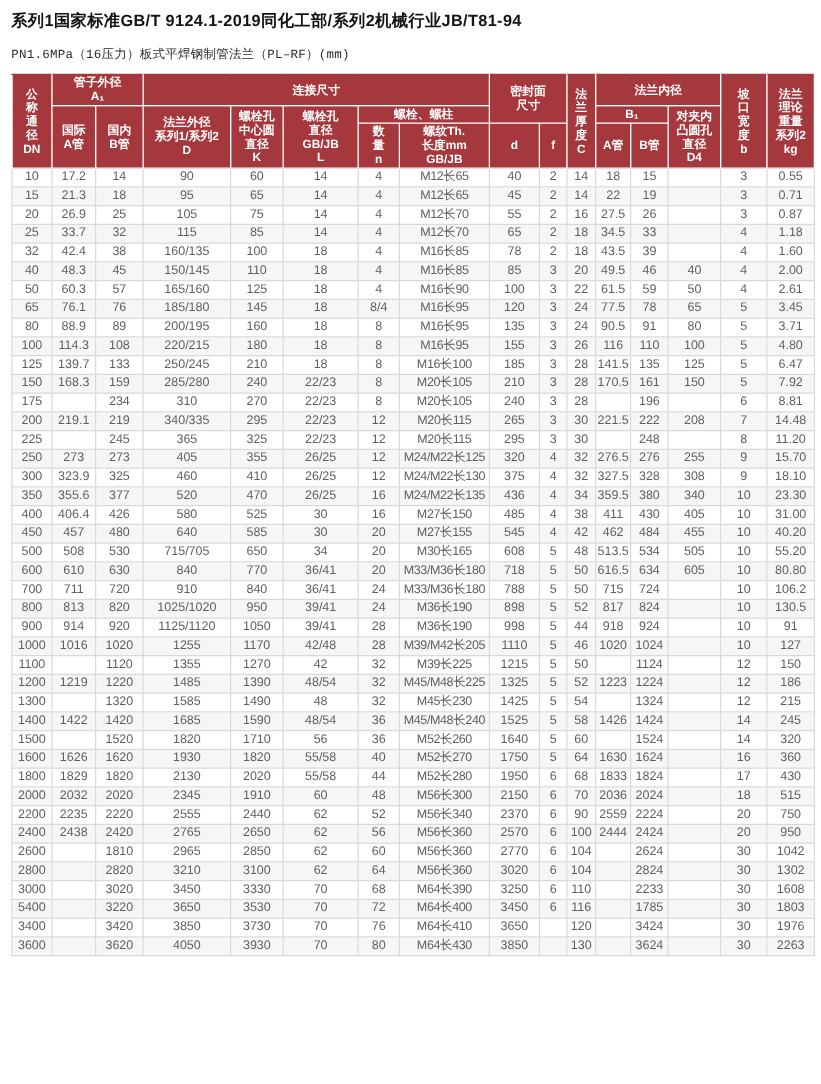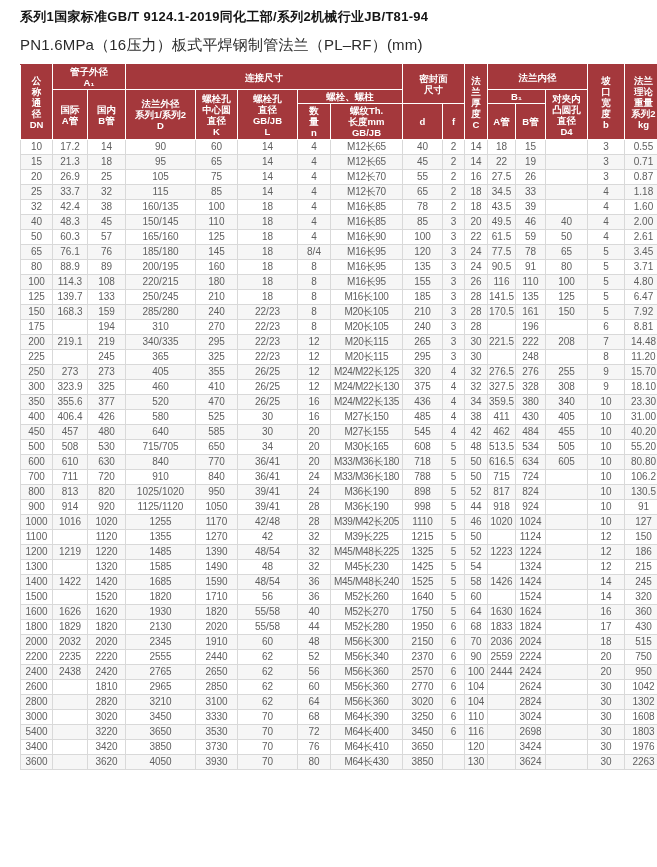--- a/index.html
+++ b/index.html
@@ -9,28 +9,28 @@
     --body-text:#5F5F5F;
     --row-alt:#F6F6F6;
   }
   *{box-sizing:border-box;}
   html,body{margin:0;padding:0;}
   body{
     width:657px;height:867px;background:#FFFFFF;
     font-family:"Liberation Sans","DejaVu Sans",sans-serif;
     overflow:hidden;
   }
-  .page{padding:5px 7px 4px 20px;}
+  .page{padding:5px 7px 4px 9px;}
   .title{
     font-size:13px;font-weight:bold;color:#141414;
     letter-spacing:.3px;margin:3px 0 10px 0;white-space:nowrap;
   }
   .subtitle{
-    font-size:15px;color:#2b2b2b;letter-spacing:.2px;
-    margin:0 0 9px 0;white-space:nowrap;
+    font-size:10px;color:#2b2b2b;letter-spacing:.2px;
+    margin:0 0 9px 0;white-space:nowrap;font-family:Liberation Mono, monospace;
   }
   table.spec{
     border-collapse:collapse;table-layout:fixed;width:642px;
   }
   table.spec th{
     background:var(--header-bg);color:var(--header-text);
     font-size:9.5px;font-weight:bold;text-align:center;vertical-align:middle;
     border:1px solid #FFFFFF;padding:1px 0;
     white-space:pre-line;line-height:11px;
   }
@@ -350,21 +350,21 @@
           <td>28</td>
           <td>170.5</td>
           <td>161</td>
           <td>150</td>
           <td>5</td>
           <td>7.92</td>
         </tr>
         <tr>
           <td>175</td>
           <td></td>
-          <td>194</td>
+          <td>234</td>
           <td>310</td>
           <td>270</td>
           <td>22/23</td>
           <td>8</td>
           <td class="c-thread">M20长105</td>
           <td>240</td>
           <td>3</td>
           <td>28</td>
           <td></td>
           <td>196</td>
@@ -828,39 +828,39 @@
           <td>3020</td>
           <td>3450</td>
           <td>3330</td>
           <td>70</td>
           <td>68</td>
           <td class="c-thread">M64长390</td>
           <td>3250</td>
           <td>6</td>
           <td>110</td>
           <td></td>
-          <td>3024</td>
+          <td>2233</td>
           <td></td>
           <td>30</td>
           <td>1608</td>
         </tr>
         <tr>
           <td>5400</td>
           <td></td>
           <td>3220</td>
           <td>3650</td>
           <td>3530</td>
           <td>70</td>
           <td>72</td>
           <td class="c-thread">M64长400</td>
           <td>3450</td>
           <td>6</td>
           <td>116</td>
           <td></td>
-          <td>2698</td>
+          <td>1785</td>
           <td></td>
           <td>30</td>
           <td>1803</td>
         </tr>
         <tr>
           <td>3400</td>
           <td></td>
           <td>3420</td>
           <td>3850</td>
           <td>3730</td>

